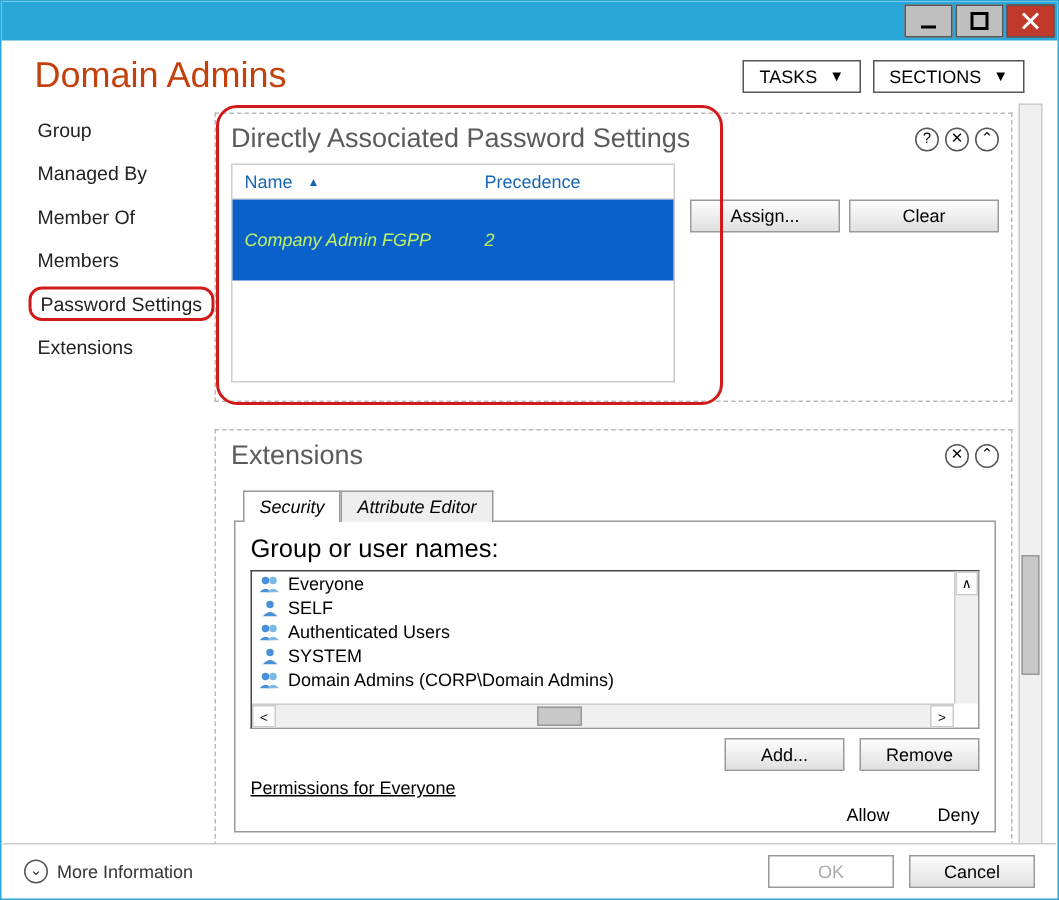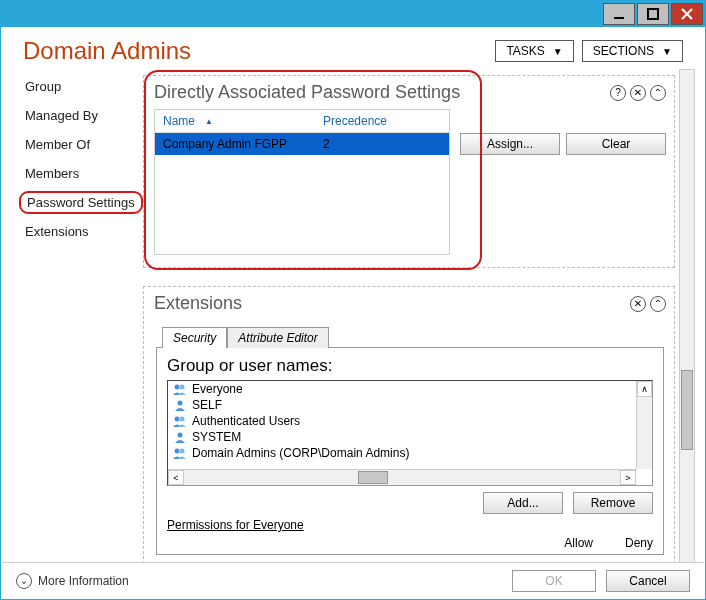--- a/index.html
+++ b/index.html
@@ -162,23 +162,24 @@
     padding: 4px 8px;
     color: #1866b3;
     font-size: 12px;
   }
   .ps-thead .col1 { width: 160px; display:flex; align-items:center; gap:10px;}
   .ps-thead .col2 { flex: 1; }
   .sort-arrow { font-size: 8px; color:#1866b3; }
   .ps-row {
     display: flex;
     background: #0a61c9;
-    color: #000000;
-    padding: 4px 8px;
-    font-size: 12px;
+    color: #bef264;
+    padding: 20px 8px;
+    font-size: 12px;
+    font-style: italic;
   }
   .ps-row .col1 { width: 160px; }
   .ps-row .col2 { flex: 1; }
   .ps-buttons {
     display: flex;
     flex-direction: row;
     gap: 6px;
     padding-top: 24px;
   }
   .winbtn {

